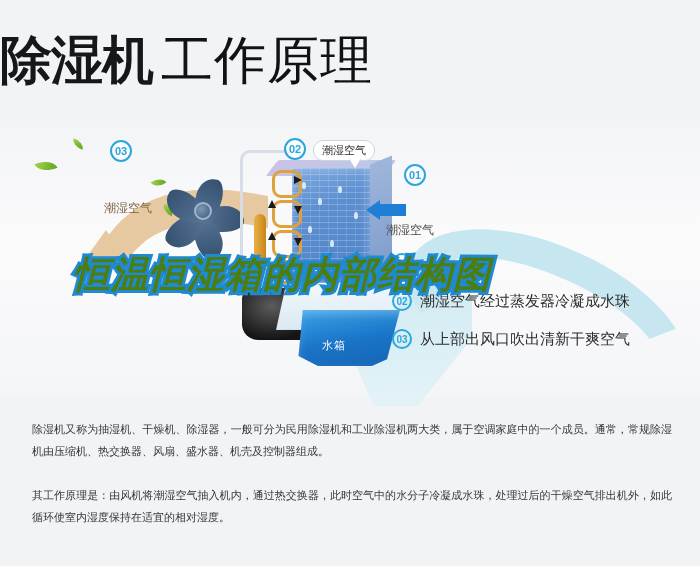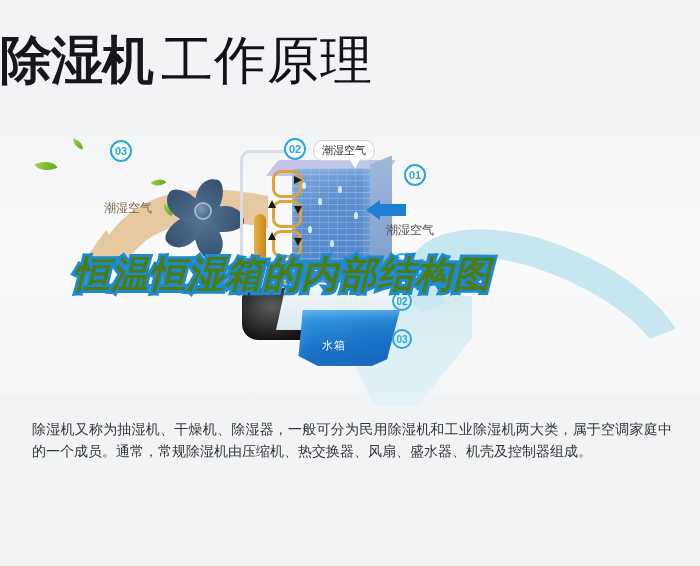--- a/index.html
+++ b/index.html
@@ -195,21 +195,21 @@
     font-size: 37px; font-weight: 700; font-style: italic; color: #4d7c0f;
     letter-spacing: 1px; white-space: nowrap;
     -webkit-text-stroke: 6px #1f8ad0;
     paint-order: stroke fill;
     text-shadow: 0 0 0 #1f8ad0;
   }
 
   
   .copy { position:absolute; left: 32px; width: 640px; }
   .copy p {
-    font-size: 14px; line-height: 22px; color: #333638;
+    font-size: 11px; line-height: 22px; color: #333638;
     text-align: justify;
   }
   #para1 { top: 418px; }
   #para2 { top: 484px; }
 </style>
 </head>
 <body>
 
 <div id="page">
 
@@ -289,25 +289,30 @@
     <div class="in-label tan" style="left:104px; top:82px;">潮湿空气</div>
     <div class="in-label" style="left:386px; top:84px;margin-top:20px;">潮湿空气</div>
   </div>
 
   <div class="legend">
     <div class="legend-row">
       <div class="legend-num">01</div>
     </div>
     <div class="legend-row">
       <div class="legend-num">02</div>
+      <div class="legend-txt">潮湿空气经过蒸发器冷凝成水珠</div>
     </div>
     <div class="legend-row">
       <div class="legend-num">03</div>
+      <div class="legend-txt">从上部出风口吹出清新干爽空气</div>
     </div>
   </div>
 
   <div class="overlay">恒温恒湿箱的内部结构图</div>
 
   <div class="copy" id="para1">
     <p>除湿机又称为抽湿机、干燥机、除湿器，一般可分为民用除湿机和工业除湿机两大类，属于空调家庭中的一个成员。通常，常规除湿机由压缩机、热交换器、风扇、盛水器、机壳及控制器组成。</p>
   </div>
+  <div class="copy" id="para2">
+    <p>其工作原理是：由风机将潮湿空气抽入机内，通过热交换器，此时空气中的水分子冷凝成水珠，处理过后的干燥空气排出机外，如此循环使室内湿度保持在适宜的相对湿度。</p>
+  </div>
 
 </div>
 
 </body></html>

